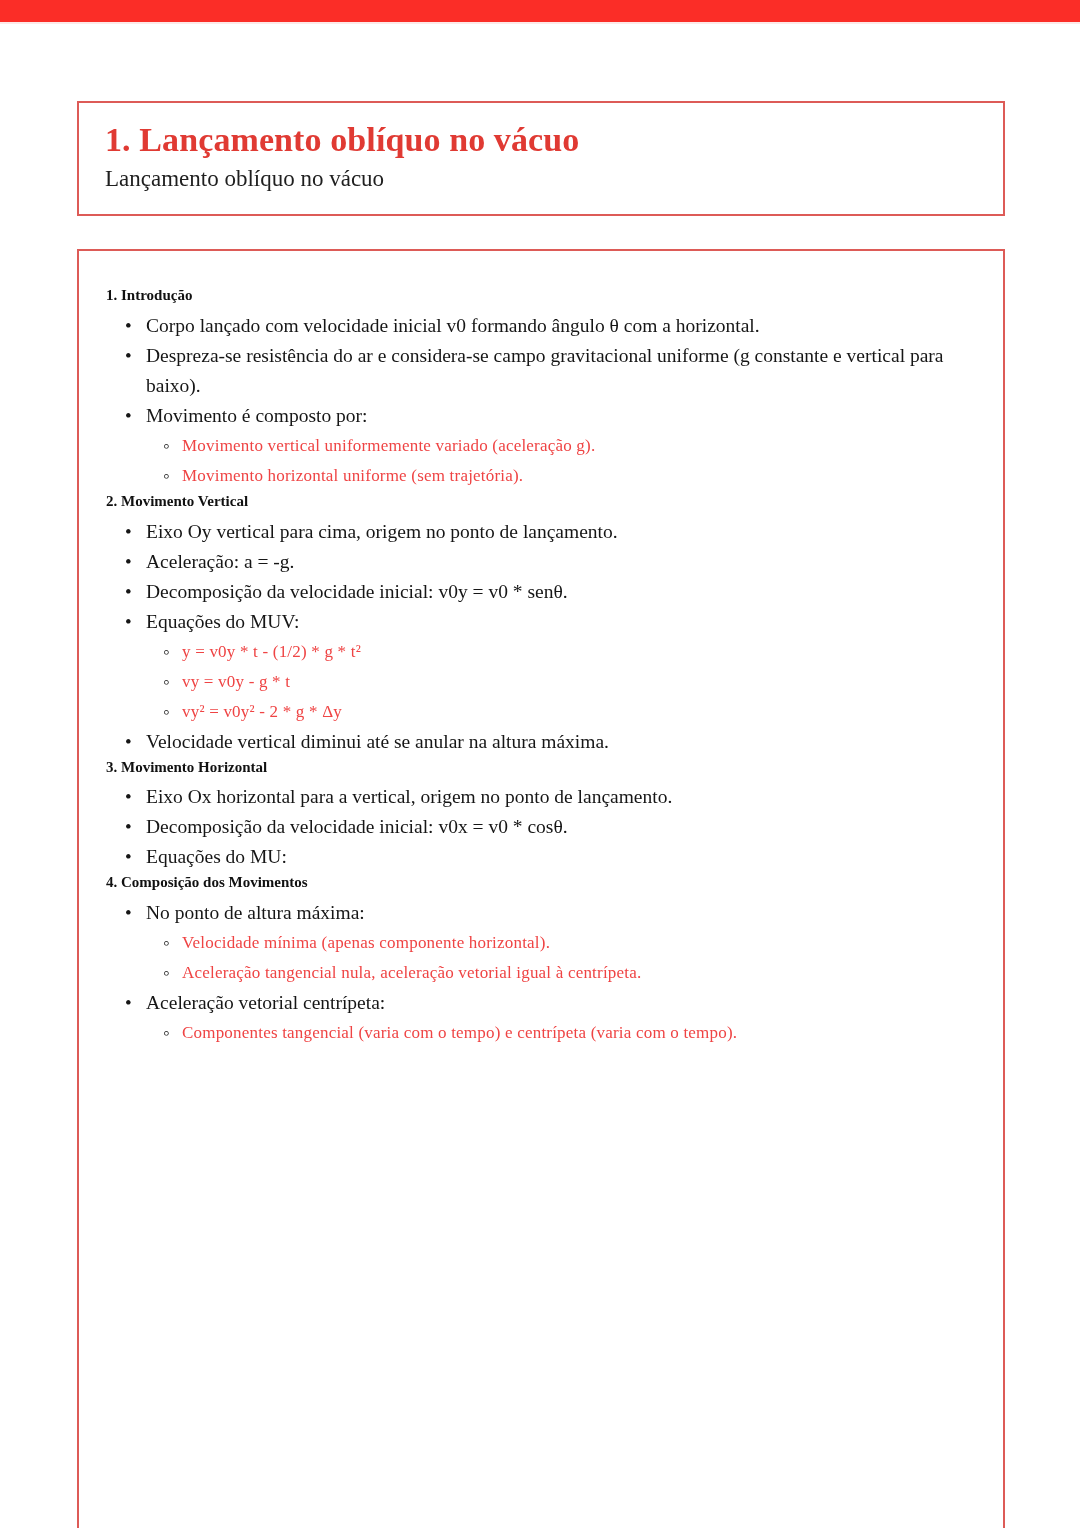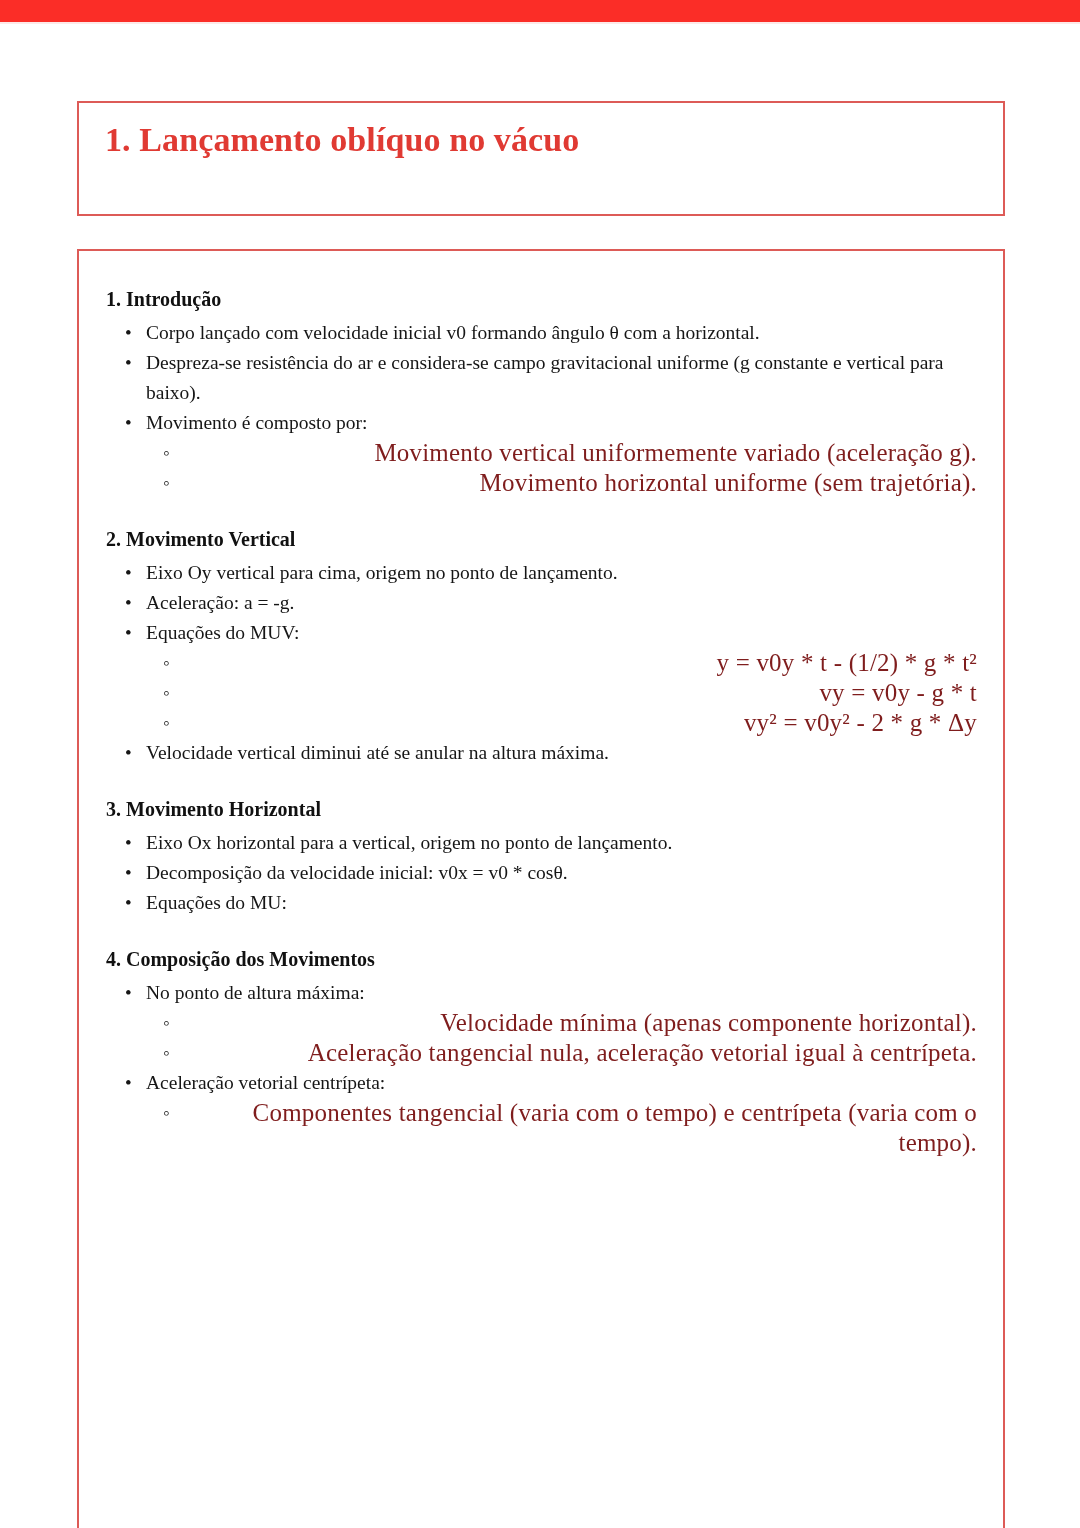--- a/index.html
+++ b/index.html
@@ -69,25 +69,25 @@
   .doc-subtitle {
     margin: 6px 0 0 0;
     font-size: 23px;
     font-weight: normal;
     line-height: 1.2;
     color: #1f1f1f;
   }
 
   
   .section { margin: 0; }
-  .section + .section { margin-top: 27px; }
+  .section + .section { }
 
   .section-title {
     margin: 0 0 4px 0;
-    font-size: 20px;
+    font-size: 15px;
     font-weight: bold;
     line-height: 1.45;
     color: #111111;
   }
 
   ul.bullets {
     list-style: none;
     margin: 0;
     padding: 0;
   }
@@ -109,24 +109,23 @@
   }
 
   ul.sub-bullets {
     list-style: none;
     margin: 0;
     padding: 0;
   }
   ul.sub-bullets > li {
     position: relative;
     padding-left: 36px;
-    font-size: 25px;
+    font-size: 17px;
     line-height: 30px;
-    color: #7f1d1d;
-    text-align: right;
+    color: #ef4444;
   }
   ul.sub-bullets > li::before {
     content: "\25E6";
     position: absolute;
     left: 17px;
     top: 0;
     font-size: 19px;
     line-height: 30px;
     color: #161616;
   }
@@ -135,40 +134,42 @@
   .eq { letter-spacing: 0.2px; }
 </style>
 </head>
 <body>
 
 <div class="top-bar"></div>
 <div class="top-bar-underline"></div>
 
 <div class="card header-card">
   <h1 class="doc-title">1. Lançamento oblíquo no vácuo</h1>
+  <p class="doc-subtitle">Lançamento oblíquo no vácuo</p>
 </div>
 
 <div class="card body-card">
   <div id="sections-root">
       <div class="section">
         <h2 class="section-title">1. Introdução</h2>
         <ul class="bullets">
           <li><span>Corpo lançado com velocidade inicial v0 formando ângulo θ com a horizontal.</span></li>
           <li><span>Despreza-se resistência do ar e considera-se campo gravitacional uniforme (g constante e vertical para baixo).</span></li>
           <li><span>Movimento é composto por:</span><ul class="sub-bullets">
               <li class="eq">Movimento vertical uniformemente variado (aceleração g).</li>
               <li class="eq">Movimento horizontal uniforme (sem trajetória).</li>
             </ul></li>
         </ul>
       </div>
       <div class="section">
         <h2 class="section-title">2. Movimento Vertical</h2>
         <ul class="bullets">
           <li><span>Eixo Oy vertical para cima, origem no ponto de lançamento.</span></li>
           <li><span>Aceleração: a = -g.</span></li>
+          <li><span>Decomposição da velocidade inicial: v0y = v0 * senθ.</span></li>
           <li><span>Equações do MUV:</span><ul class="sub-bullets">
               <li class="eq">y = v0y * t - (1/2) * g * t²</li>
               <li class="eq">vy = v0y - g * t</li>
               <li class="eq">vy² = v0y² - 2 * g * Δy</li>
             </ul></li>
           <li><span>Velocidade vertical diminui até se anular na altura máxima.</span></li>
         </ul>
       </div>
       <div class="section">
         <h2 class="section-title">3. Movimento Horizontal</h2>

